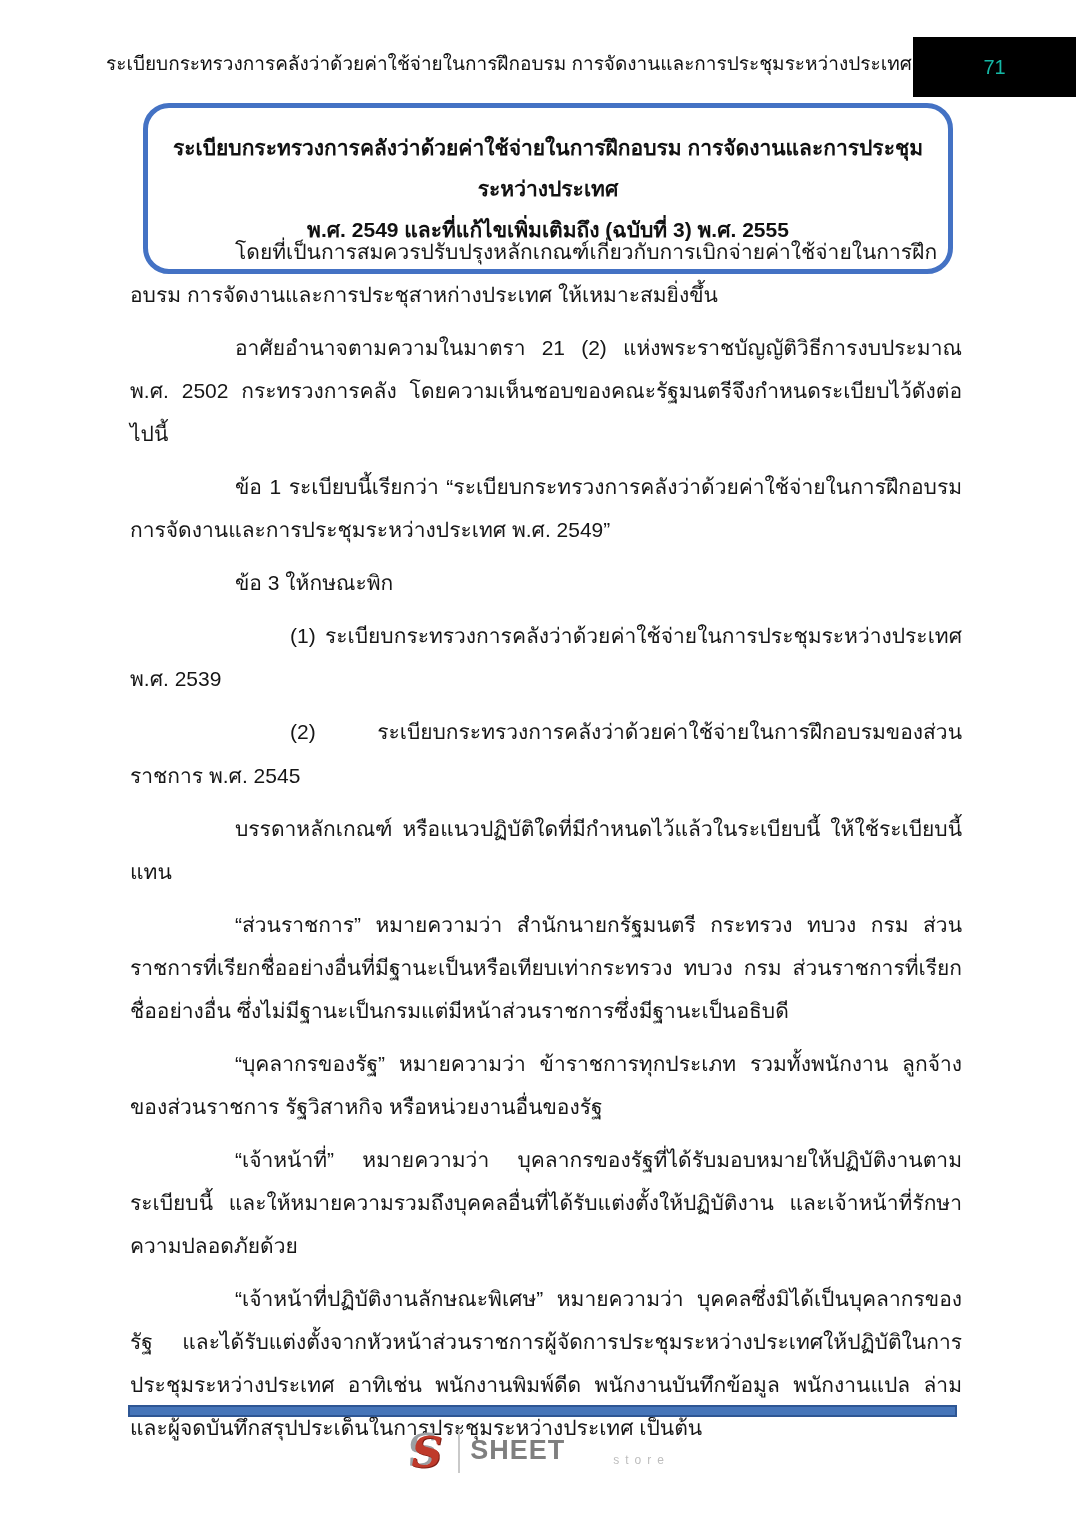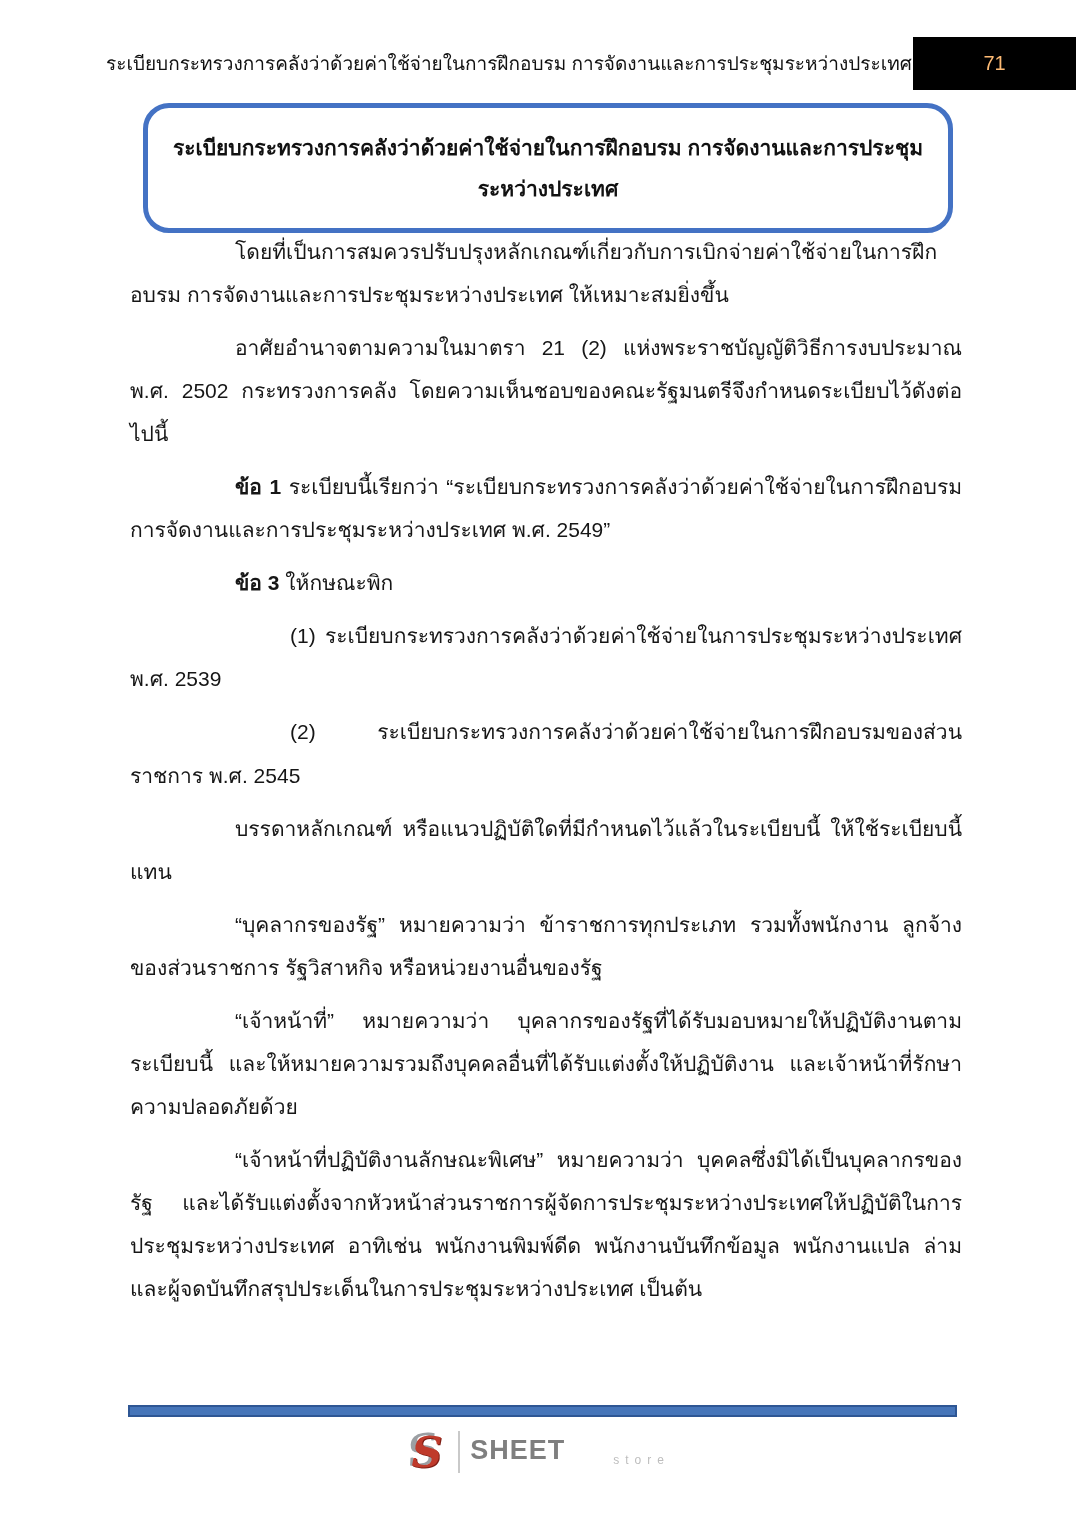--- a/index.html
+++ b/index.html
@@ -13,22 +13,22 @@
   }
   .page{position:absolute;inset:0;}
 
   
   .running-title{
     position:absolute;left:106px;top:52px;width:800px;
     font-size:19px;line-height:1.3;color:#111;
     white-space:nowrap;
   }
   .page-number-box{
-    position:absolute;right:0;top:37px;width:163px;height:53px;
-    background:#000000;color:#fdba74;
+    position:absolute;right:0;top:37px;width:163px;height:60px;
+    background:#000000;color:#14b8a6;
     display:flex;align-items:center;justify-content:center;
     font-size:20px;
   }
 
   
   .title-box{
     position:absolute;left:143px;top:103px;width:810px;
     border:5px solid #4472c4;border-radius:26px;
     padding:20px 14px 18px 14px;
     text-align:center;font-weight:bold;font-size:21px;line-height:1.95;
@@ -39,21 +39,21 @@
   
   .doc-body{
     position:absolute;left:130px;top:230px;width:832px;
     font-size:21px;line-height:2.05;
     text-align:justify;
     color:#161616;
   }
   .doc-body p{margin:0 0 10px 0;}
   .doc-body p.normal{text-indent:105px;}
   .doc-body p.sub{text-indent:160px;}
-  .clause-label{font-weight:bold;}
+  .clause-label{font-weight:normal;}
 
   
   .footer-divider{
     position:absolute;left:128px;top:1405px;width:825px;height:8px;
     background:#4675b9;border:2px solid #2e5694;
   }
   .logo{
     position:absolute;left:0;right:0;top:1428px;
     display:flex;align-items:center;justify-content:center;gap:10px;
     height:48px;
@@ -83,30 +83,32 @@
 
 <div class="page">
 
   <div class="running-title">ระเบียบกระทรวงการคลังว่าด้วยค่าใช้จ่ายในการฝึกอบรม การจัดงานและการประชุมระหว่างประเทศ พ.ศ.</div>
   <div class="page-number-box">
     <span>71</span>
   </div>
 
   <div class="title-box">
     <div>ระเบียบกระทรวงการคลังว่าด้วยค่าใช้จ่ายในการฝึกอบรม การจัดงานและการประชุมระหว่างประเทศ</div>
+    <div>พ.ศ. 2549 และที่แก้ไขเพิ่มเติมถึง (ฉบับที่ 3) พ.ศ. 2555</div>
   </div>
 
   <div class="doc-body">
-    <p class="normal"><span>โดยที่เป็นการสมควรปรับปรุงหลักเกณฑ์เกี่ยวกับการเบิกจ่ายค่าใช้จ่ายในการฝึกอบรม การจัดงานและการประชุมระหว่างประเทศ ให้เหมาะสมยิ่งขึ้น</span></p>
+    <p class="normal"><span>โดยที่เป็นการสมควรปรับปรุงหลักเกณฑ์เกี่ยวกับการเบิกจ่ายค่าใช้จ่ายในการฝึกอบรม การจัดงานและการประชุสาหก่างประเทศ ให้เหมาะสมยิ่งขึ้น</span></p>
     <p class="normal"><span>อาศัยอำนาจตามความในมาตรา 21 (2) แห่งพระราชบัญญัติวิธีการงบประมาณ พ.ศ. 2502 กระทรวงการคลัง โดยความเห็นชอบของคณะรัฐมนตรีจึงกำหนดระเบียบไว้ดังต่อไปนี้</span></p>
     <p class="normal"><span class="clause-label">ข้อ 1</span><span> ระเบียบนี้เรียกว่า “ระเบียบกระทรวงการคลังว่าด้วยค่าใช้จ่ายในการฝึกอบรม การจัดงานและการประชุมระหว่างประเทศ พ.ศ. 2549”</span></p>
     <p class="normal"><span class="clause-label">ข้อ 3</span><span> ให้กษณะพิก</span></p>
     <p class="sub"><span>(1) ระเบียบกระทรวงการคลังว่าด้วยค่าใช้จ่ายในการประชุมระหว่างประเทศ พ.ศ. 2539</span></p>
     <p class="sub"><span>(2) ระเบียบกระทรวงการคลังว่าด้วยค่าใช้จ่ายในการฝึกอบรมของส่วนราชการ พ.ศ. 2545</span></p>
     <p class="normal"><span>บรรดาหลักเกณฑ์ หรือแนวปฏิบัติใดที่มีกำหนดไว้แล้วในระเบียบนี้ ให้ใช้ระเบียบนี้แทน</span></p>
+    <p class="normal"><span>“ส่วนราชการ” หมายความว่า สำนักนายกรัฐมนตรี กระทรวง ทบวง กรม ส่วนราชการที่เรียกชื่ออย่างอื่นที่มีฐานะเป็นหรือเทียบเท่ากระทรวง ทบวง กรม ส่วนราชการที่เรียกชื่ออย่างอื่น ซึ่งไม่มีฐานะเป็นกรมแต่มีหน้าส่วนราชการซึ่งมีฐานะเป็นอธิบดี</span></p>
     <p class="normal"><span>“บุคลากรของรัฐ” หมายความว่า ข้าราชการทุกประเภท รวมทั้งพนักงาน ลูกจ้างของส่วนราชการ รัฐวิสาหกิจ หรือหน่วยงานอื่นของรัฐ</span></p>
     <p class="normal"><span>“เจ้าหน้าที่” หมายความว่า บุคลากรของรัฐที่ได้รับมอบหมายให้ปฏิบัติงานตามระเบียบนี้ และให้หมายความรวมถึงบุคคลอื่นที่ได้รับแต่งตั้งให้ปฏิบัติงาน และเจ้าหน้าที่รักษาความปลอดภัยด้วย</span></p>
     <p class="normal"><span>“เจ้าหน้าที่ปฏิบัติงานลักษณะพิเศษ” หมายความว่า บุคคลซึ่งมิได้เป็นบุคลากรของรัฐ และได้รับแต่งตั้งจากหัวหน้าส่วนราชการผู้จัดการประชุมระหว่างประเทศให้ปฏิบัติในการประชุมระหว่างประเทศ อาทิเช่น พนักงานพิมพ์ดีด พนักงานบันทึกข้อมูล พนักงานแปล ล่าม และผู้จดบันทึกสรุปประเด็นในการประชุมระหว่างประเทศ เป็นต้น</span></p>
   </div>
 
   <div class="footer-divider"></div>
   <div class="logo">
     <div class="s-mark">
       <span class="s-gray">S</span>
       <span class="s-red">S</span>

